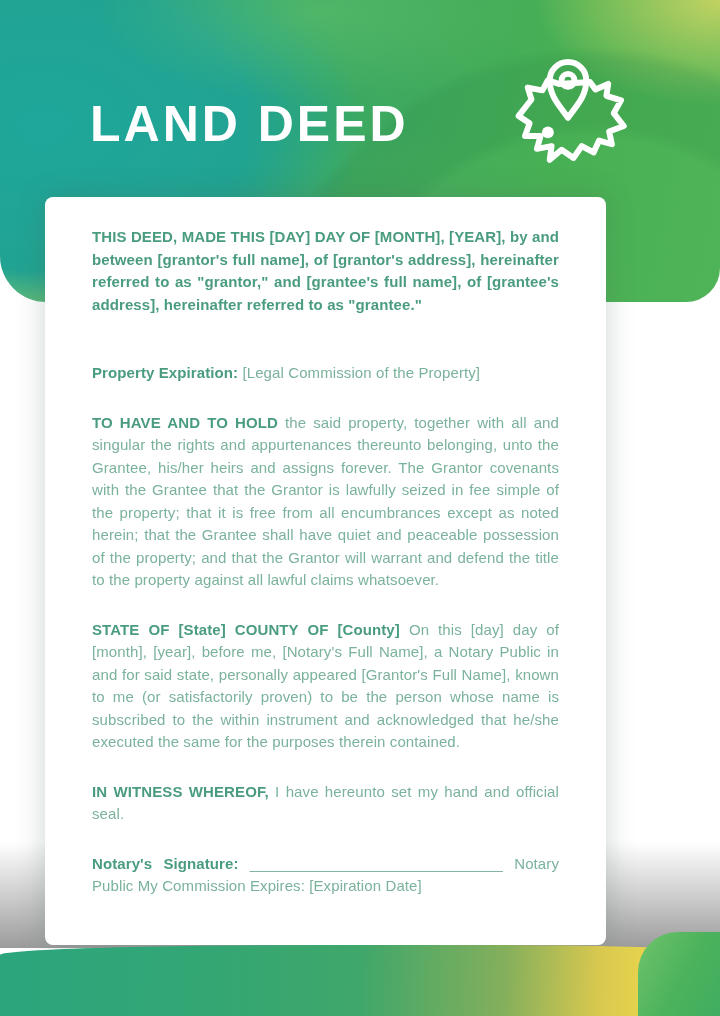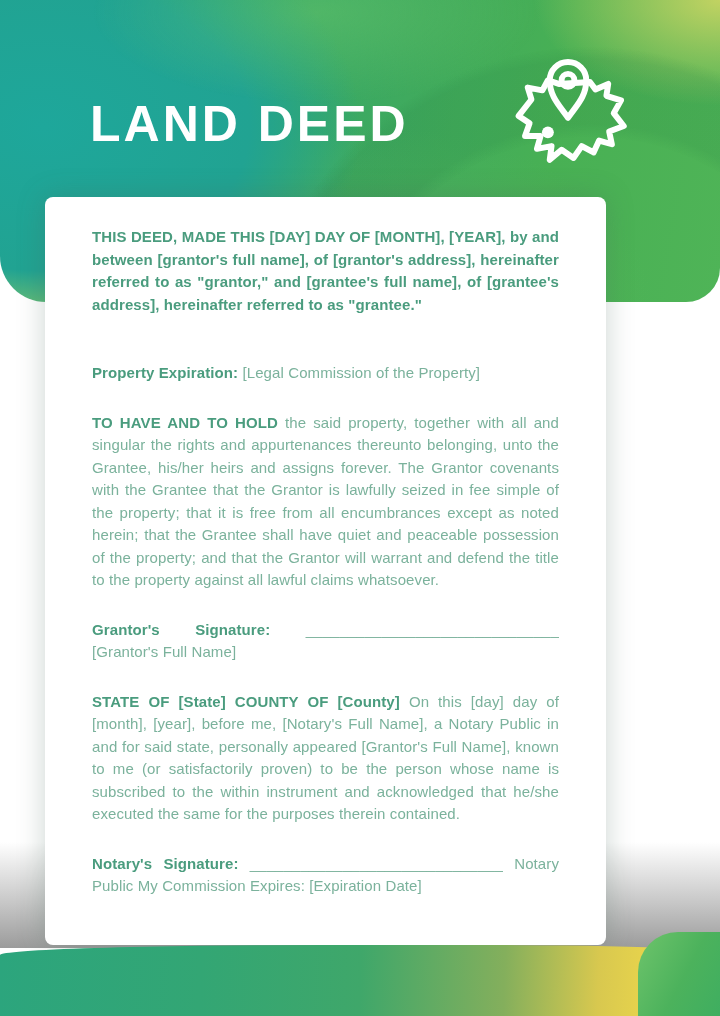--- a/index.html
+++ b/index.html
@@ -93,19 +93,19 @@
         <circle cx="70" cy="27" r="7"></circle>
         <circle cx="48" cy="84" r="6.5" fill="#ffffff" stroke="none"></circle>
       </svg>
     </div>
   </header>
 
   <main class="card">
     <p class="para gap-lg"><span class="bold">THIS DEED, MADE THIS [DAY] DAY OF [MONTH], [YEAR], by and between [grantor's full name], of [grantor's address], hereinafter referred to as "grantor," and [grantee's full name], of [grantee's address], hereinafter referred to as "grantee."</span></p>
     <p class="para"><span class="bold">Property Expiration: </span><span class="regular">[Legal Commission of the Property]</span></p>
     <p class="para"><span class="bold">TO HAVE AND TO HOLD </span><span class="regular">the said property, together with all and singular the rights and appurtenances thereunto belonging, unto the Grantee, his/her heirs and assigns forever. The Grantor covenants with the Grantee that the Grantor is lawfully seized in fee simple of the property; that it is free from all encumbrances except as noted herein; that the Grantee shall have quiet and peaceable possession of the property; and that the Grantor will warrant and defend the title to the property against all lawful claims whatsoever.</span></p>
-    <p class="para"><span class="bold">Grantor's Signature: </span><span class="regular">______________________________ [Grantor's Full Name]</span></p>
     <p class="para"><span class="bold">STATE OF [State] COUNTY OF [County] </span><span class="regular">On this [day] day of [month], [year], before me, [Notary's Full Name], a Notary Public in and for said state, personally appeared [Grantor's Full Name], known to me (or satisfactorily proven) to be the person whose name is subscribed to the within instrument and acknowledged that he/she executed the same for the purposes therein contained.</span></p>
+    <p class="para"><span class="bold">IN WITNESS WHEREOF, </span><span class="regular">I have hereunto set my hand and official seal.</span></p>
     <p class="para"><span class="bold">Notary's Signature: </span><span class="regular">______________________________ Notary Public My Commission Expires: [Expiration Date]</span></p>
 
   </main>
 
 </div>
 
 </body></html>

